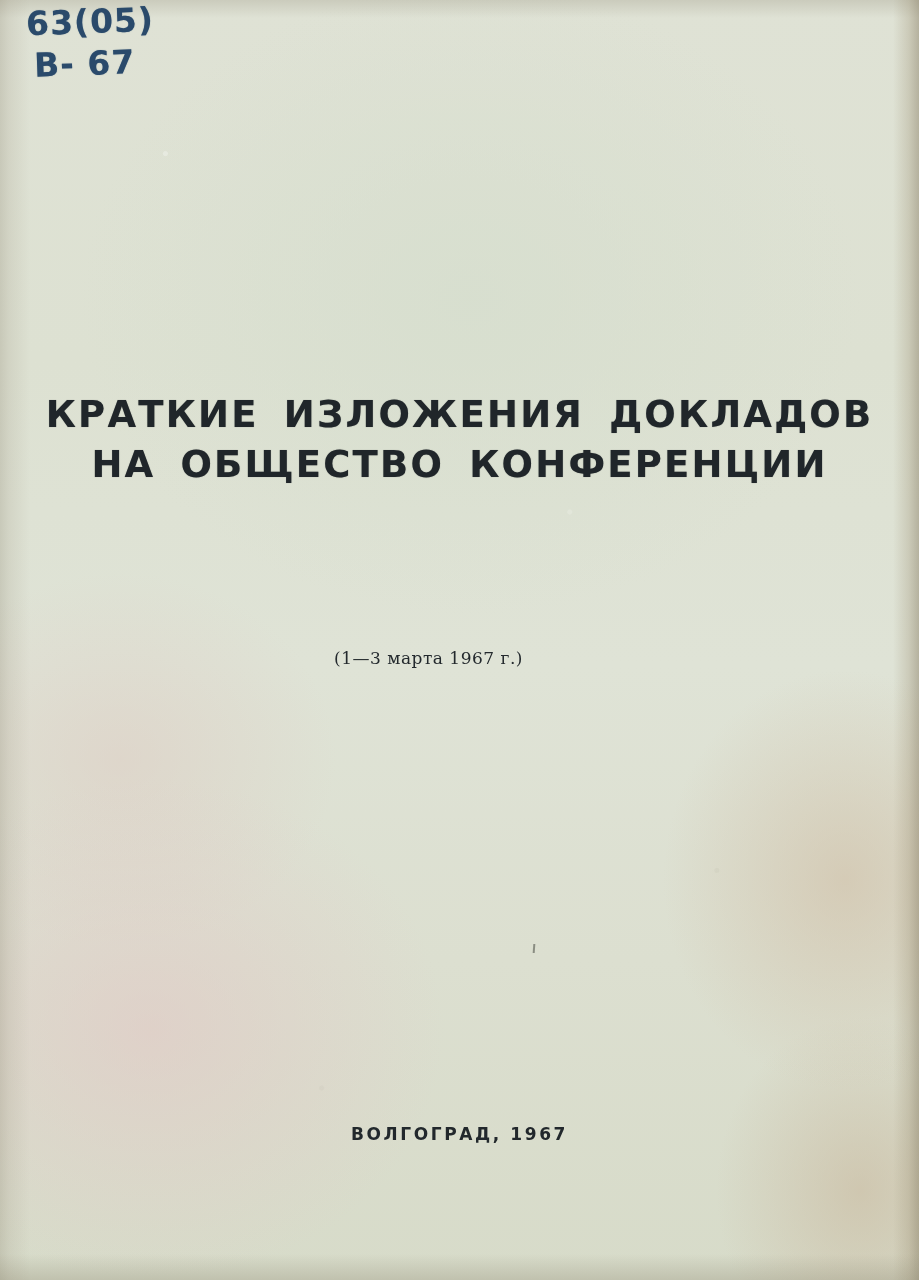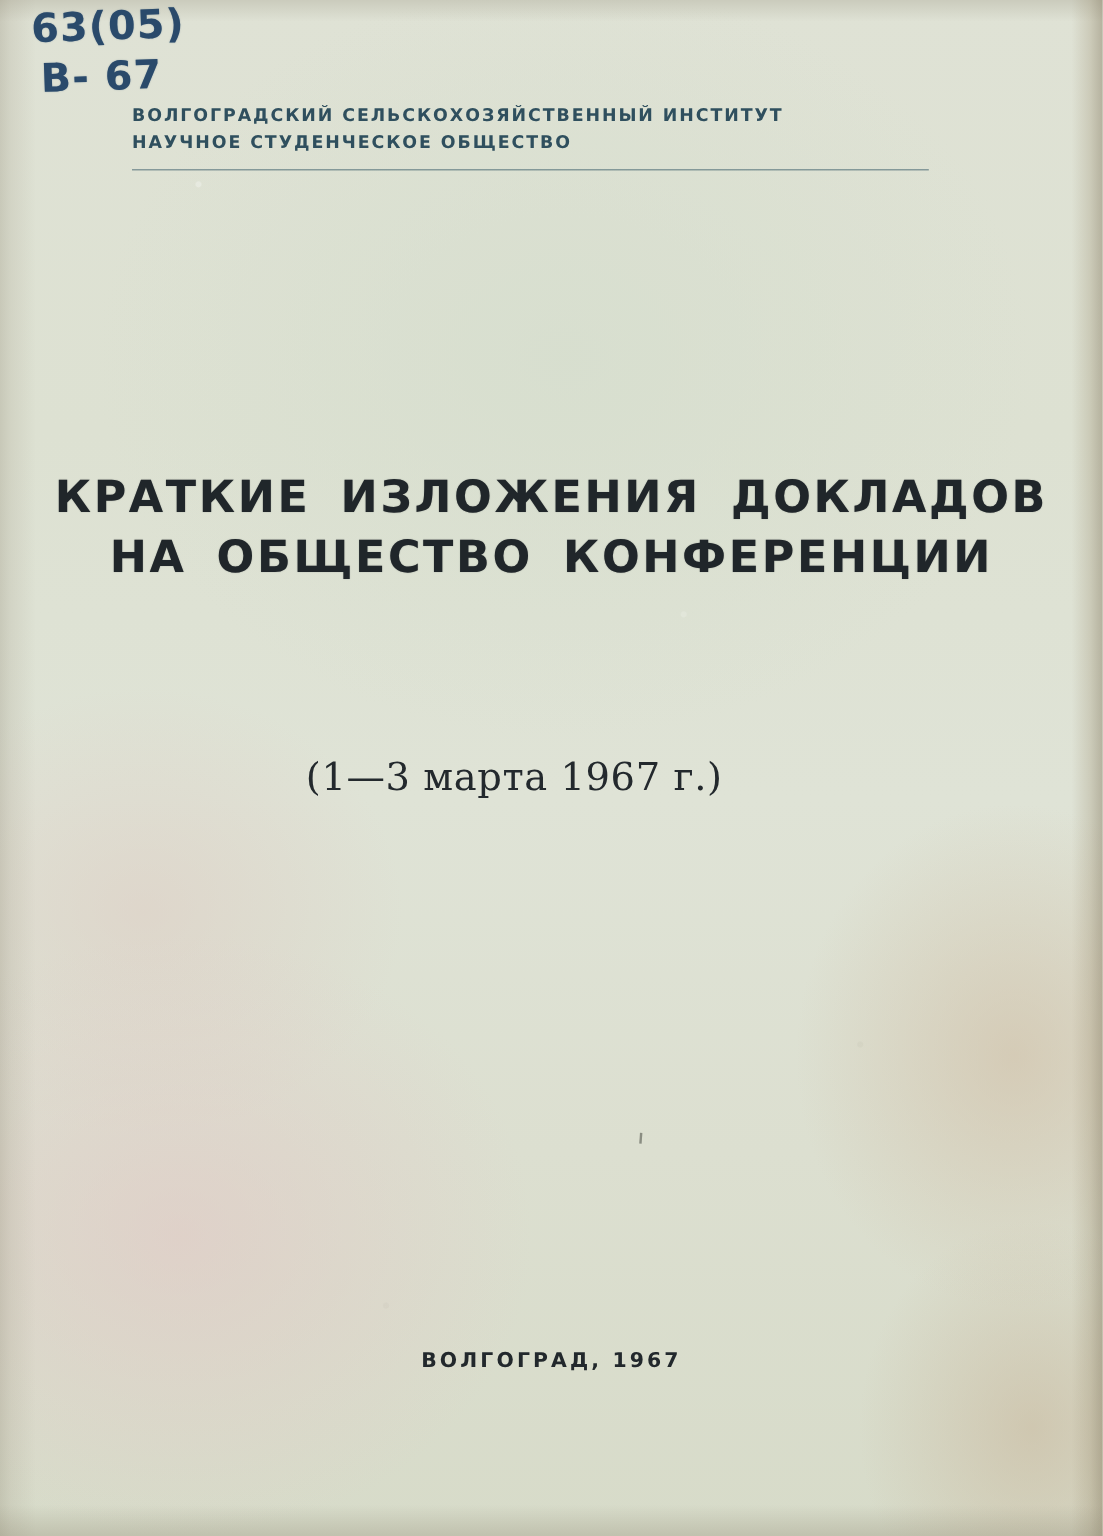--- a/index.html
+++ b/index.html
@@ -126,25 +126,25 @@
     white-space: nowrap;
     text-shadow: 0 0 1px rgba(20,26,30,0.35);
   }
   .title-line.l1 { word-spacing: 10px; }
   .title-line.l2 { word-spacing: 10px; }
   .title-line.l3 { word-spacing: 10px; }
 
   .subtitle {
     position: absolute;
     left: 0;
-    top: 628px;
+    top: 648px;
     width: 857px;
     text-align: center;
     font-family: "DejaVu Serif", serif;
-    font-size: 32px;
+    font-size: 17px;
     color: #23292d;
     letter-spacing: 0.5px;
   }
 
   
   .imprint {
     position: absolute;
     left: 0;
     top: 1124px;
     width: 919px;
@@ -174,25 +174,20 @@
 <div class="page">
 
   <div class="edge-top"></div>
   <div class="edge-left"></div>
   <div class="edge-right"></div>
   <div class="edge-bottom"></div>
 
   <div class="hand-mark hand-1">63(05)</div>
   <div class="hand-mark hand-2">В- 67</div>
 
-  <div class="header">
-    <div class="header-line">ВОЛГОГРАДСКИЙ СЕЛЬСКОХОЗЯЙСТВЕННЫЙ ИНСТИТУТ</div>
-    <div class="header-line">НАУЧНОЕ СТУДЕНЧЕСКОЕ ОБЩЕСТВО</div>
-    <div class="header-rule"></div>
-  </div>
 
   <div class="title-block">
     <div class="title-line l1">КРАТКИЕ ИЗЛОЖЕНИЯ ДОКЛАДОВ</div>
     <div class="title-line l2">НА ОБЩЕСТВО КОНФЕРЕНЦИИ</div>
   </div>
 
   <div class="subtitle">(1—3 марта 1967 г.)</div>
 
   <div class="speck"></div>
 

